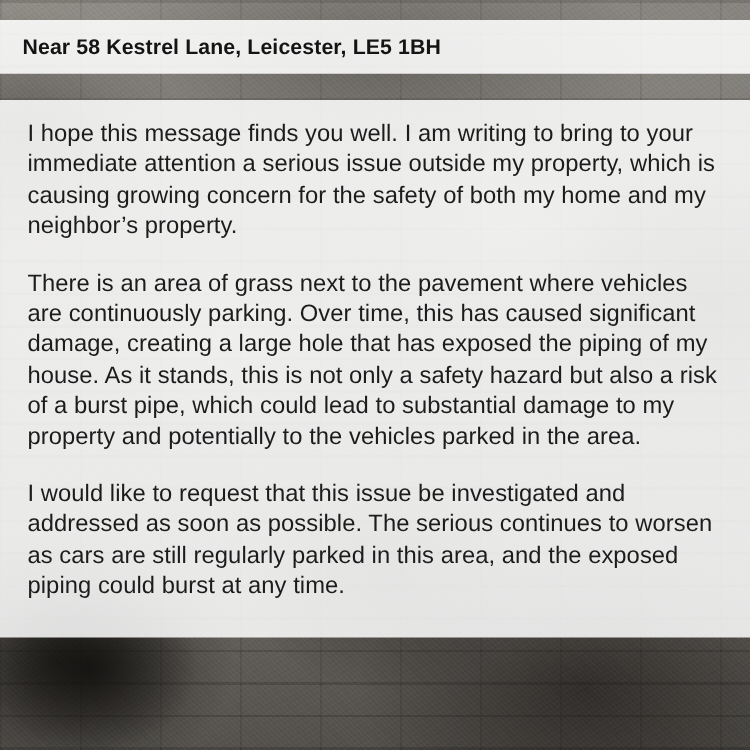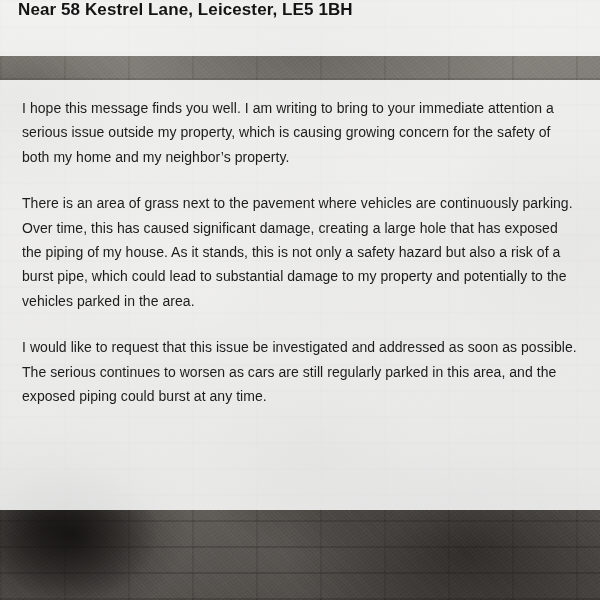--- a/index.html
+++ b/index.html
@@ -67,47 +67,48 @@
   }
 
   
   .overlay {
     position: absolute;
     inset: 0;
     background: rgba(255,255,255,0.0);
   }
   .header {
     position: absolute;
-    top: 0;
+    top: 16px;
     left: 0;
     right: 0;
-    height: 56px;
+    height: 43px;
     background: rgba(255,255,255,0.88);
     display: flex;
+    align-items: center;
     padding: 0 18px;
     box-sizing: border-box;
   }
   .header-title {
     font-size: 17px;
     font-weight: bold;
     color: #141414;
     letter-spacing: 0.1px;
   }
   .body-panel {
     position: absolute;
     top: 80px;
     left: 0;
     right: 0;
     height: 430px;
     background: rgba(255,255,255,0.86);
     padding: 16px 22px 10px 22px;
     box-sizing: border-box;
   }
   .para {
-    font-size: 14px;
+    font-size: 19px;
     line-height: 24.4px;
     color: #1c1c1c;
     margin: 0 0 22px 0;
     letter-spacing: 0.05px;
   }
   .para:last-child {
     margin-bottom: 0;
   }
 </style>
 </head>

